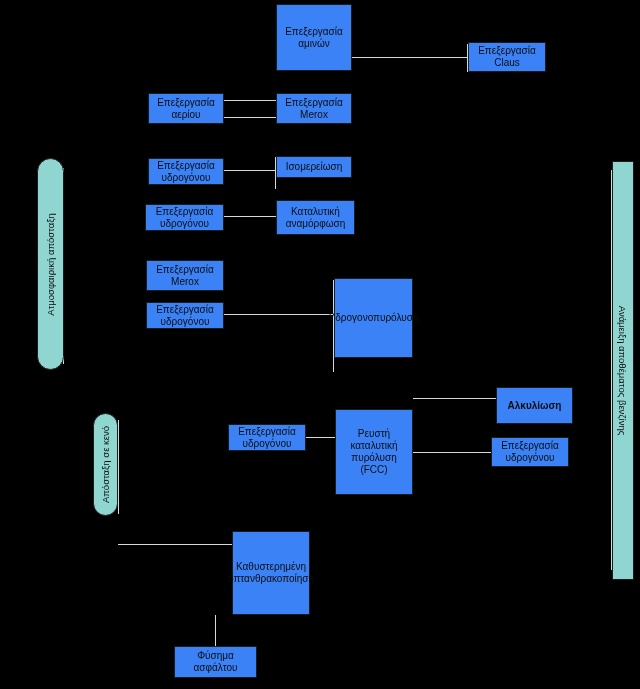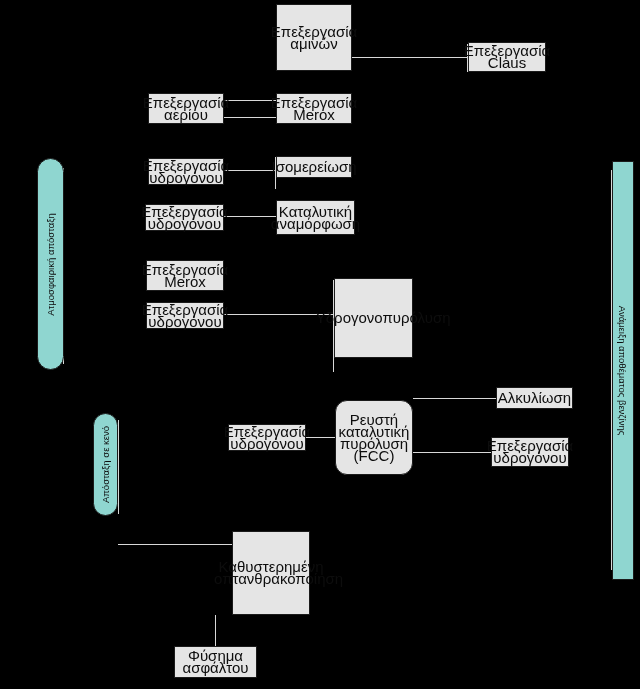--- a/index.html
+++ b/index.html
@@ -12,24 +12,24 @@
     position: relative;
     width: 640px;
     height: 689px;
     background: #000000;
     overflow: hidden;
     font-family: "Liberation Sans", sans-serif;
   }
   .node {
     position: absolute;
     box-sizing: border-box;
-    background: #e5e5e5;
+    background: #3b82f6;
     border: 1px solid #1b1b1b;
     color: #0d0d0d;
-    font-size: 15px;
+    font-size: 10px;
     line-height: 12px;
     text-align: center;
     display: flex;
     align-items: center;
     justify-content: center;
     white-space: pre-line;
   }
   .node .txt {
     display: block;
     width: 140%;
@@ -145,30 +145,30 @@
 
   <div class="node" style="left:146px; top:302px; width:78px; height:27px;">
     <span class="txt">Επεξεργασία
 υδρογόνου</span>
   </div>
 
   <div class="node clip" style="left:334px; top:278px; width:79px; height:80px;">
     <span class="txt">Υδρογονοπυρόλυση</span>
   </div>
 
-  <div class="node" style="left:496px; top:387px; width:77px; height:22px;">
+  <div class="node" style="left:496px; top:387px; width:77px; height:37px;font-weight:bold;">
     <span class="txt">Αλκυλίωση</span>
   </div>
 
   <div class="node" style="left:228px; top:424px; width:78px; height:27px;">
     <span class="txt">Επεξεργασία
 υδρογόνου</span>
   </div>
 
-  <div class="node" style="left:335px; top:400px; width:78px; height:75px;border-radius:12px;">
+  <div class="node" style="left:335px; top:409px; width:78px; height:86px;">
     <span class="txt">Ρευστή
 καταλυτική
 πυρόλυση
 (FCC)</span>
   </div>
 
   <div class="node" style="left:491px; top:437px; width:78px; height:30px;">
     <span class="txt">Επεξεργασία
 υδρογόνου</span>
   </div>

